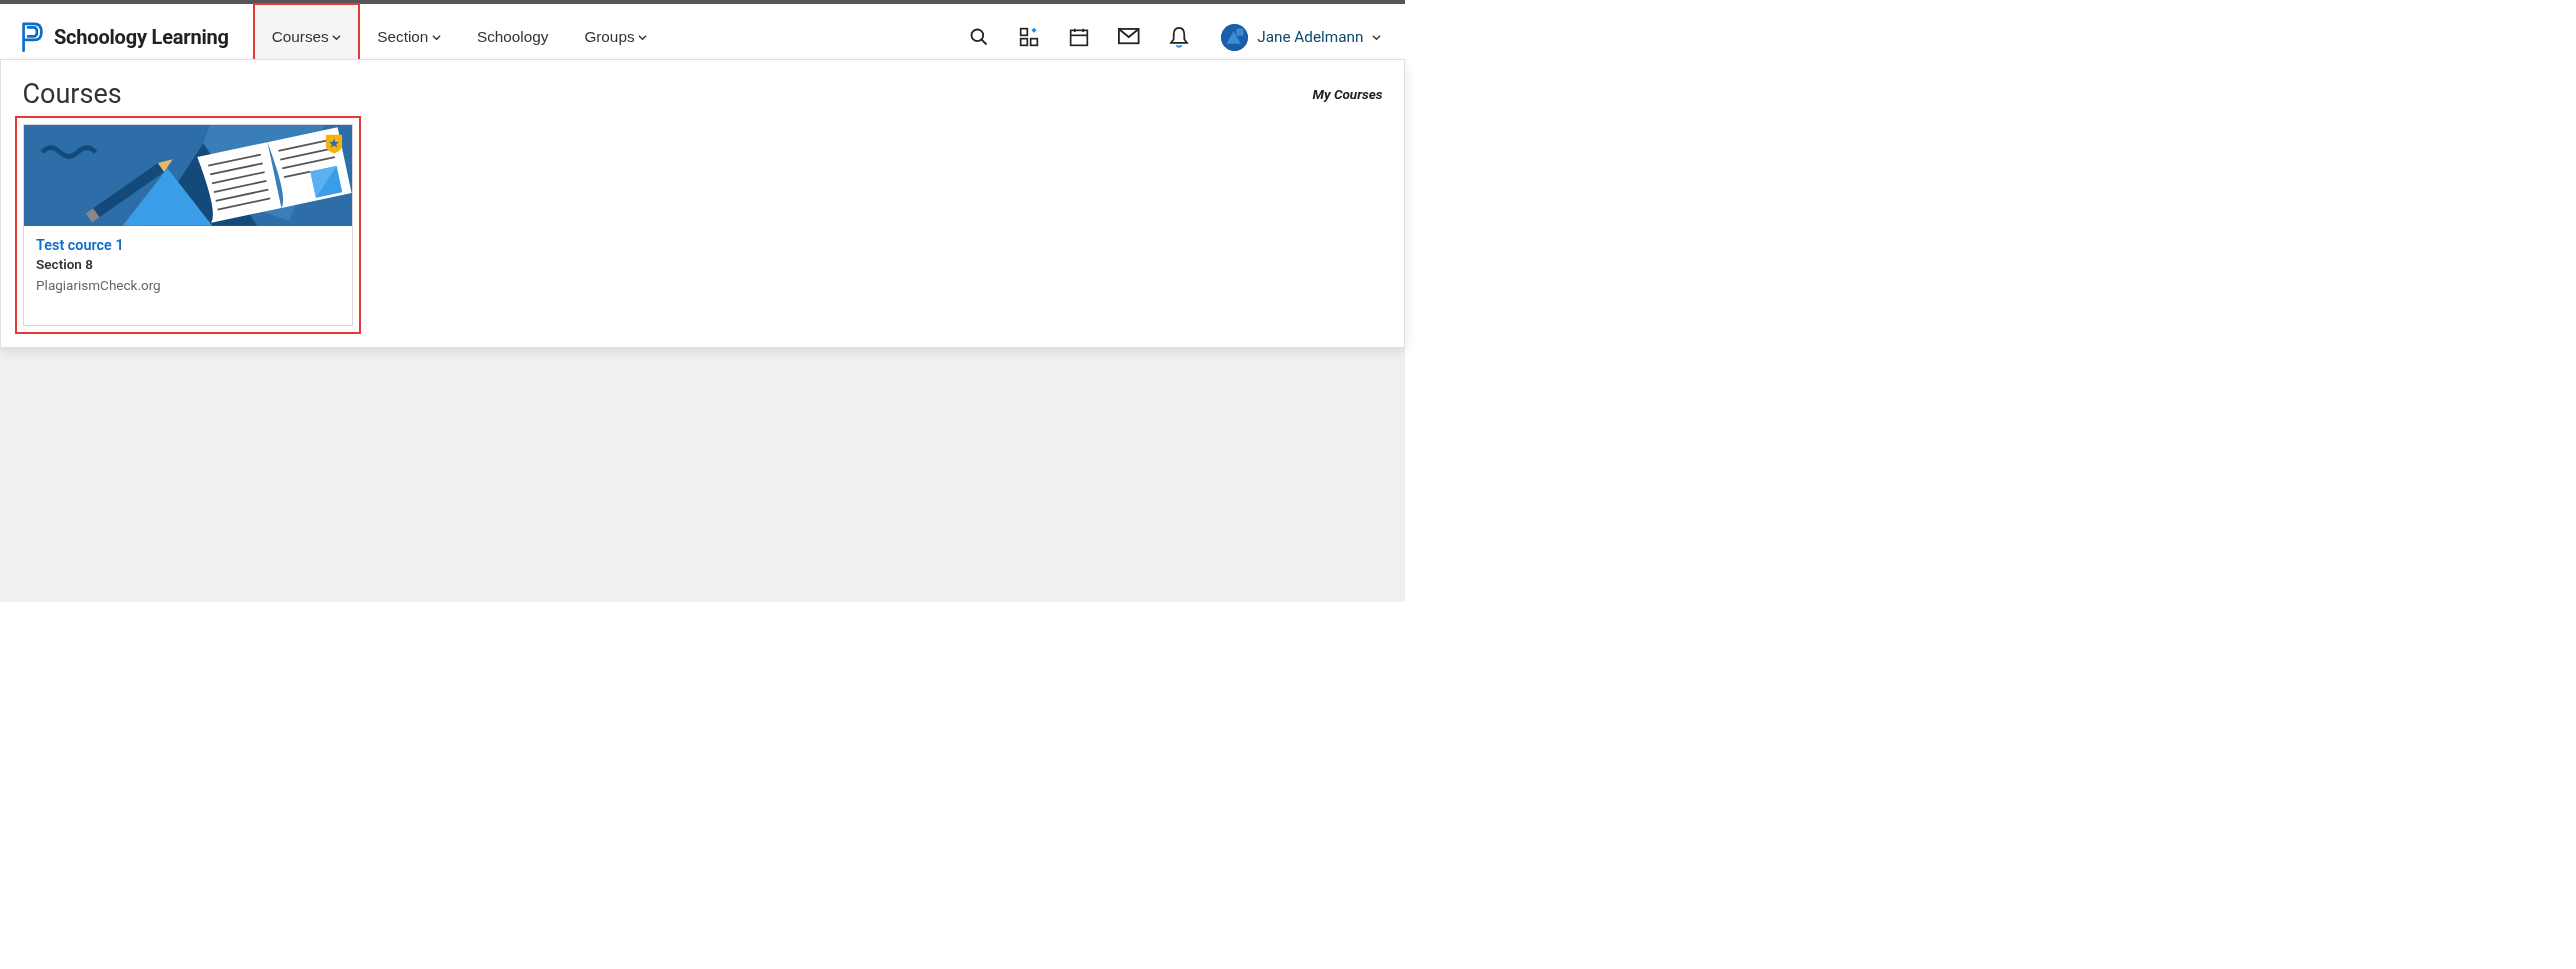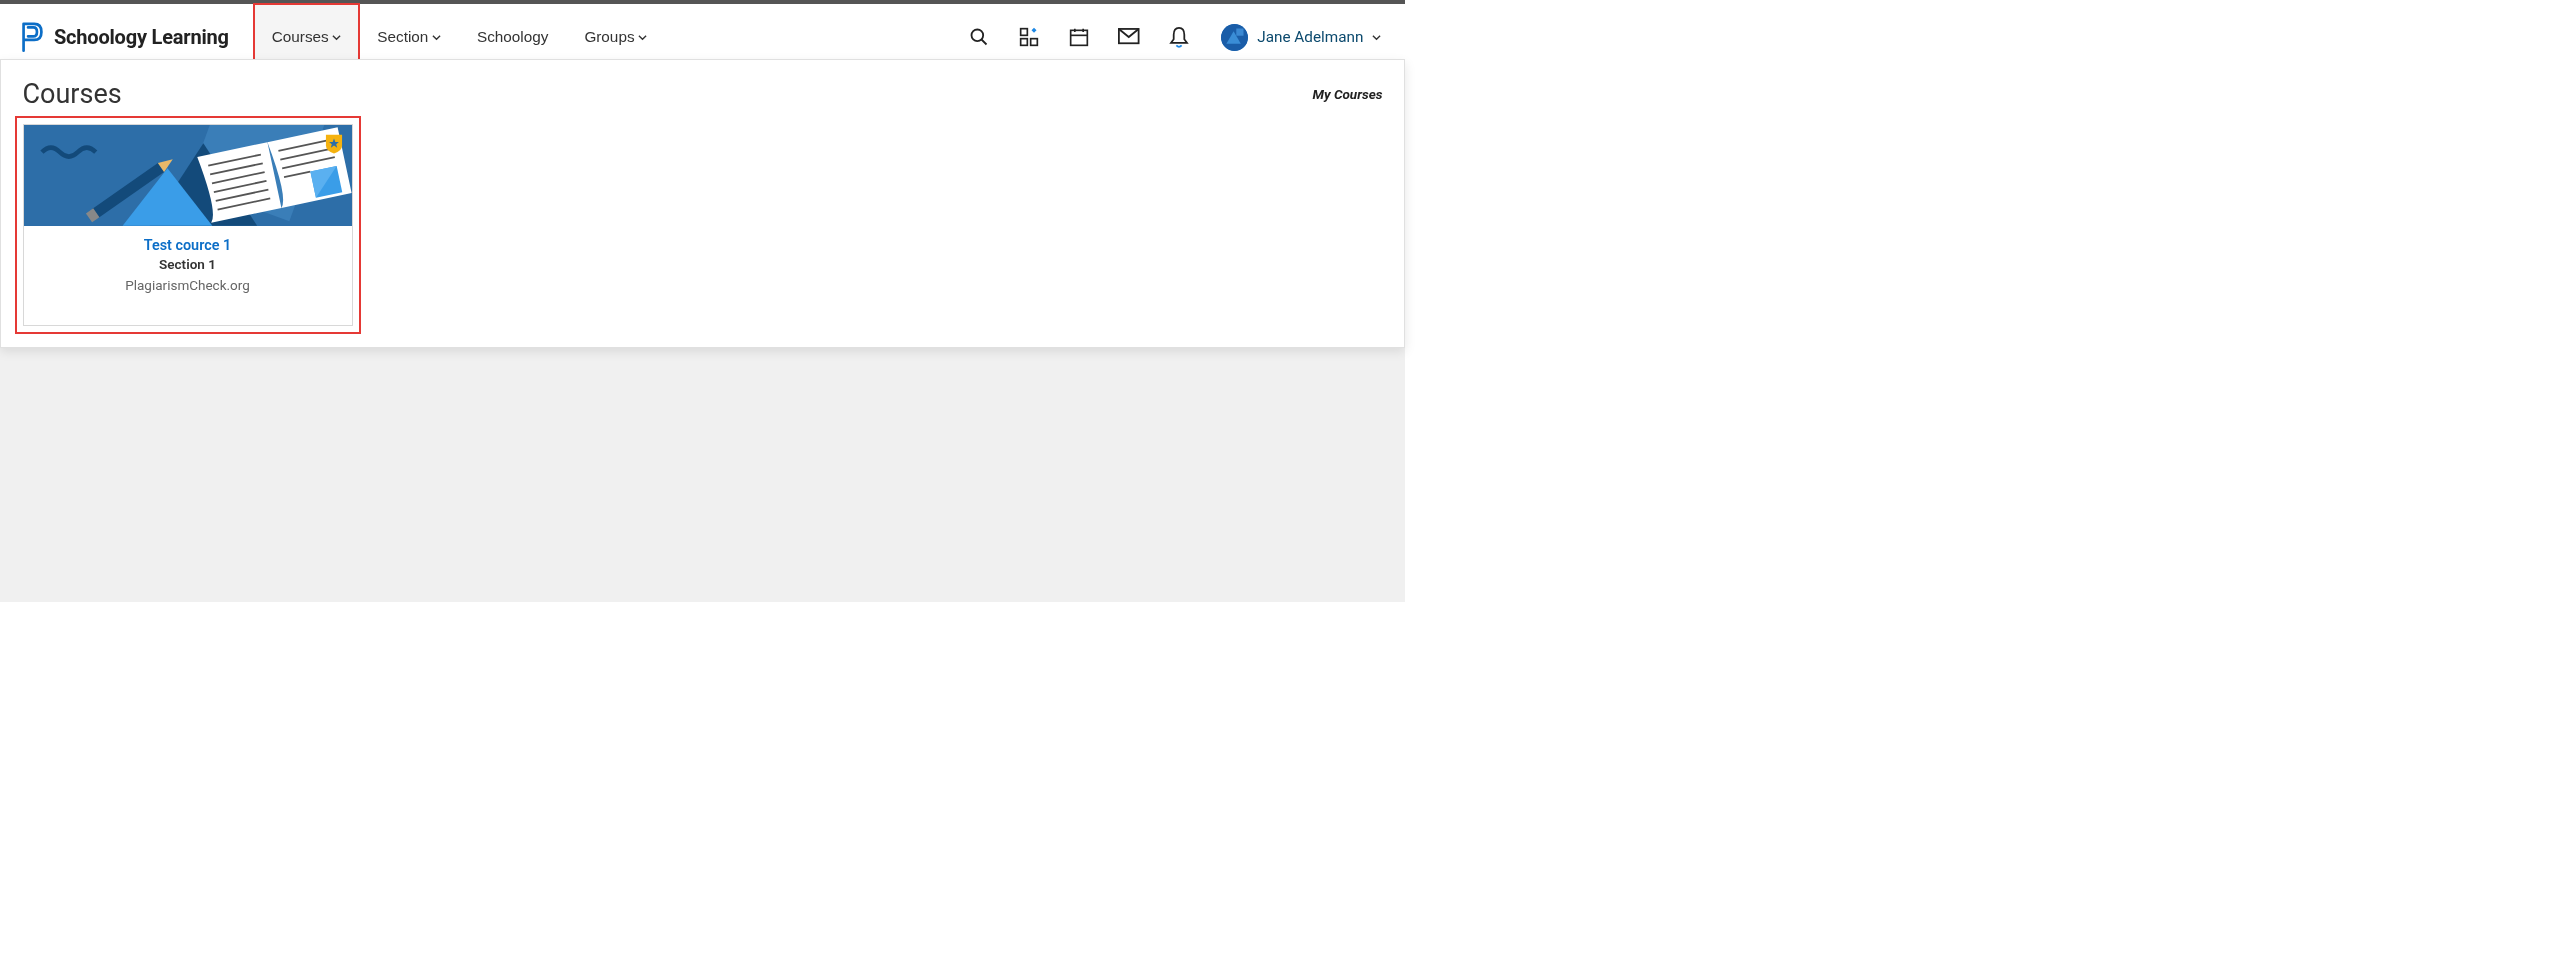--- a/index.html
+++ b/index.html
@@ -128,21 +128,20 @@
     .my-courses-link {
       font-size: 13.5px;
       font-weight: 700;
       color: #222;
       cursor: pointer;
       font-style: italic;
     }
     .course-grid {
       display: flex;
       gap: 18px;
-      text-align: center;
     }
     .course-card {
       width: 330px;
       border: 0.9px solid #d8d8d8;
       background: #fff;
       outline: 2.7px solid #e53935;
       outline-offset: 6.3px;
       cursor: pointer;
     }
     .course-illustration {
@@ -353,21 +352,21 @@
               <polygon points="320,62 350,62 320,92" fill="#5ab0f0"></polygon>
             </g>
           </svg>
           <svg class="badge-star" viewBox="0 0 22 24">
             <path d="M2 2 L20 2 L20 14 Q20 20 11 23 Q2 20 2 14 Z" fill="#f5b20f"></path>
             <path d="M11 6 L12.5 10 L16.5 10 L13.5 12.5 L14.5 16.5 L11 14 L7.5 16.5 L8.5 12.5 L5.5 10 L9.5 10 Z" fill="#2d6ea8"></path>
           </svg>
         </div>
         <div class="course-info">
           <div class="course-title">Test cource 1</div>
-          <div class="course-section">Section 1</div>
+          <div class="course-section">Section 8</div>
           <div class="course-school">PlagiarismCheck.org</div>
         </div>
       </div>
     </div>
   </div>
 
   <div class="bg-content">
     <div class="bg-card">
       <div class="bg-illustration">
         <div class="bg-illustration-inner">

